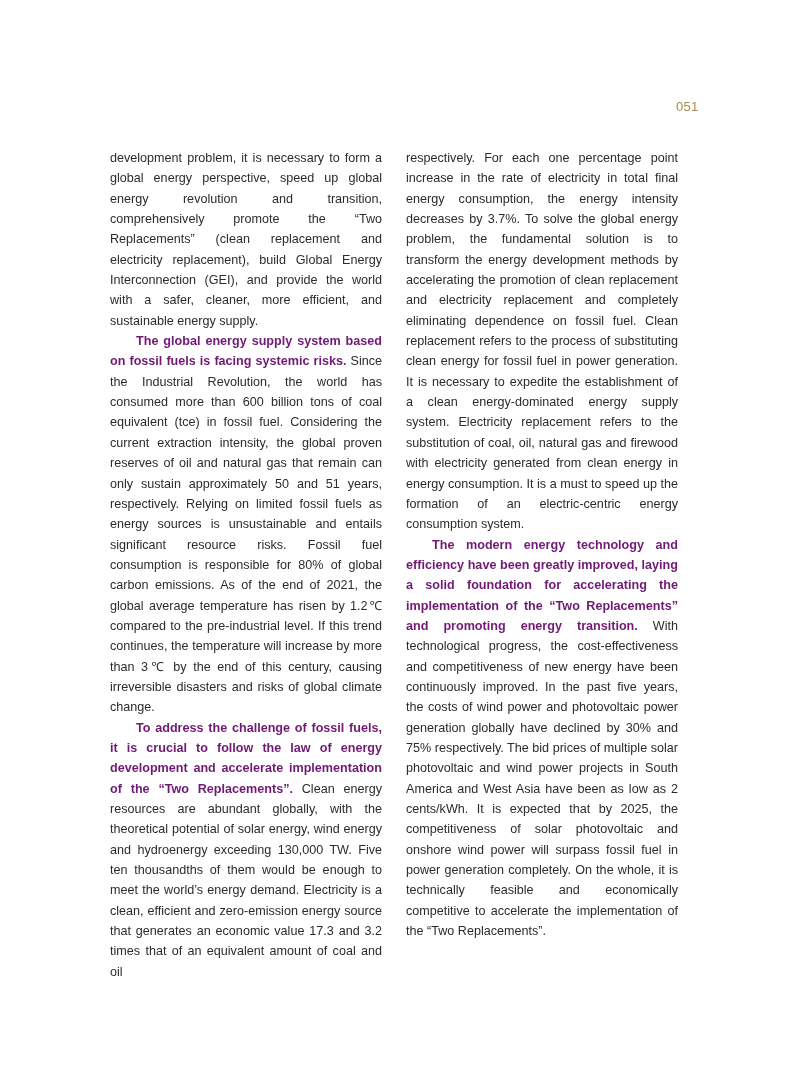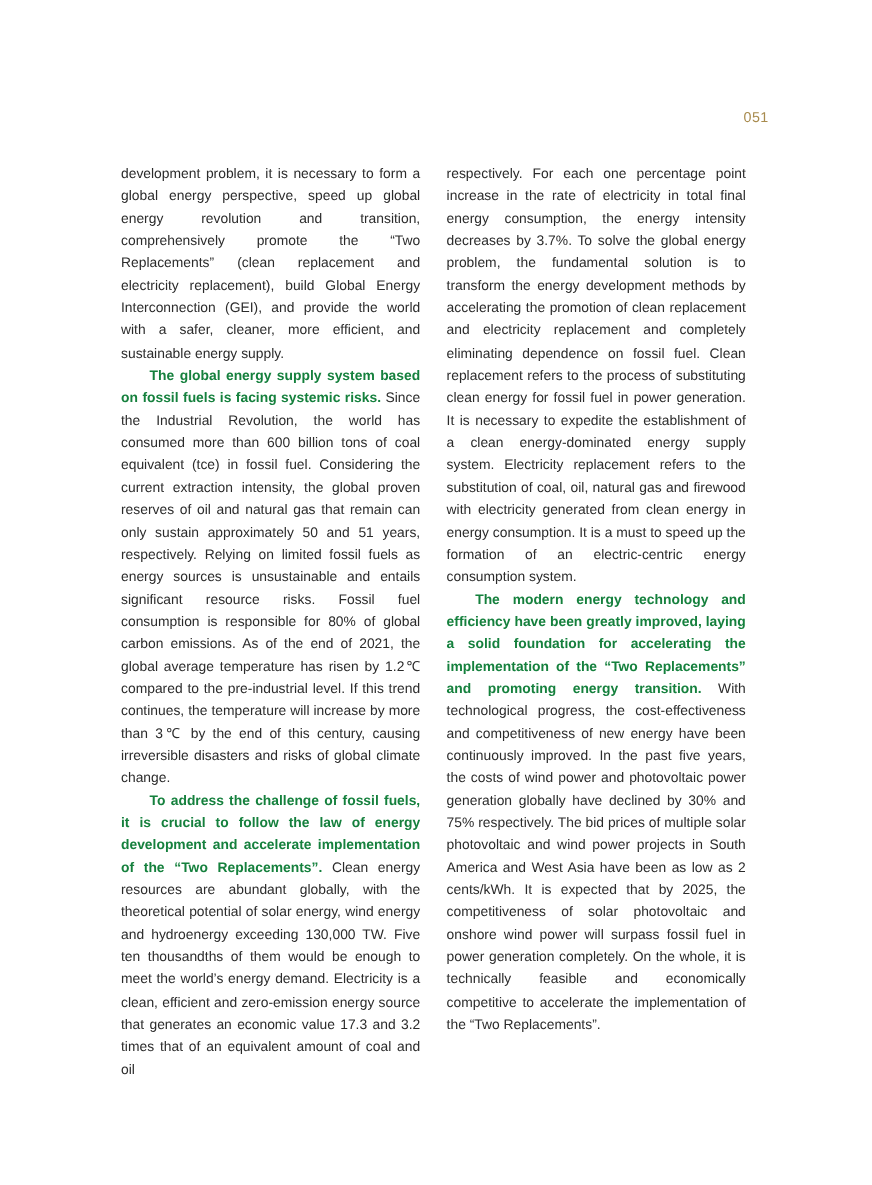--- a/index.html
+++ b/index.html
@@ -12,21 +12,21 @@
   .column {
     position: absolute; top: 148px; width: 272px;
     font-family: Liberation Sans, sans-serif; font-size: 12.6px;
     line-height: 20.35px; color: #2b2b2b; text-align: justify;
     text-align-last: auto;
   }
   .col-left { left: 110px; }
   .col-right { left: 406px; }
   .para { margin: 0; padding: 0; }
   .indent { text-indent: 26px; }
-  .lead { font-weight: bold; color: #15803d; }
+  .lead { font-weight: bold; color: #701a75; }
 </style>
 </head>
 <body>
 
 <div class="page-number">051</div>
 
 <div class="column col-left">
   <p class="para">development problem, it is necessary to form a global energy perspective, speed up global energy revolution and transition, comprehensively promote the “Two Replacements” (clean replacement and electricity replacement), build Global Energy Interconnection (GEI), and provide the world with a safer, cleaner, more efficient, and sustainable energy supply.</p>
   <p class="para indent"><span class="lead">The global energy supply system based on fossil fuels is facing systemic risks.</span><span> Since the Industrial Revolution, the world has consumed more than 600 billion tons of coal equivalent (tce) in fossil fuel. Considering the current extraction intensity, the global proven reserves of oil and natural gas that remain can only sustain approximately 50 and 51 years, respectively. Relying on limited fossil fuels as energy sources is unsustainable and entails significant resource risks. Fossil fuel consumption is responsible for 80% of global carbon emissions. As of the end of 2021, the global average temperature has risen by 1.2℃ compared to the pre-industrial level. If this trend continues, the temperature will increase by more than 3℃ by the end of this century, causing irreversible disasters and risks of global climate change.</span></p>
   <p class="para indent"><span class="lead">To address the challenge of fossil fuels, it is crucial to follow the law of energy development and accelerate implementation of the “Two Replacements”.</span><span> Clean energy resources are abundant globally, with the theoretical potential of solar energy, wind energy and hydroenergy exceeding 130,000 TW. Five ten thousandths of them would be enough to meet the world’s energy demand. Electricity is a clean, efficient and zero-emission energy source that generates an economic value 17.3 and 3.2 times that of an equivalent amount of coal and oil</span></p>

